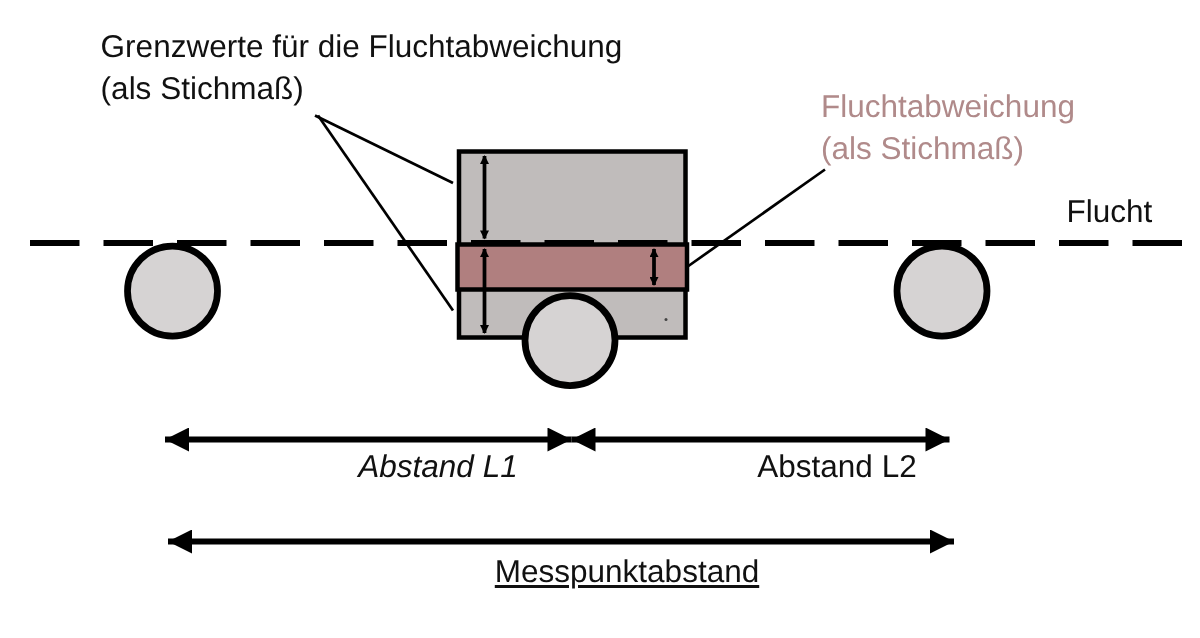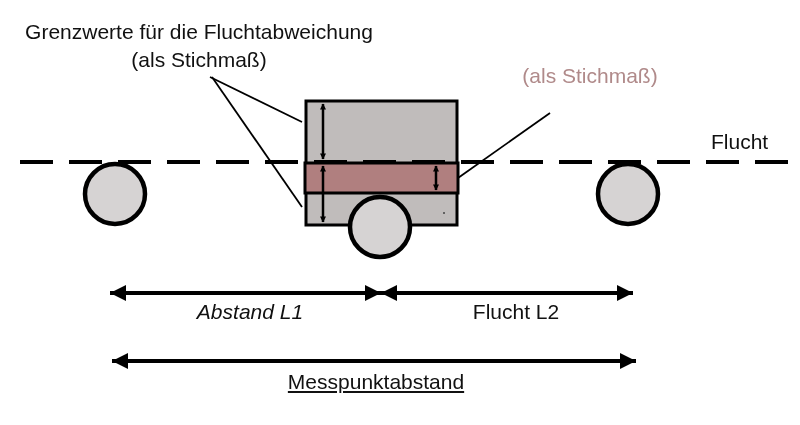--- a/index.html
+++ b/index.html
@@ -1,21 +1,21 @@
 <!DOCTYPE html>
 <html><head>
 <meta charset="utf-8">
 <style>
   html, body { margin:0; padding:0; background:#ffffff; }
   body { width:800px; height:425px; position:relative; overflow:hidden;
          font-family:"Liberation Sans", sans-serif; }
   svg { position:absolute; left:0; top:0; }
   .lbl { position:absolute; font-family:"Liberation Sans", sans-serif;
          font-size:21px; color:#111; white-space:nowrap; line-height:24px; }
-  .center { text-align:center; transform:translateX(-50%); }
+  .center { transform:translateX(-50%);margin-left:42px; }
   .pink { color:#b08a8a; }
 </style>
 </head>
 <body>
 
 <svg width="800" height="425" viewBox="0 0 800 425" xmlns="http://www.w3.org/2000/svg">
   <defs>
     <marker id="ah" viewBox="0 0 10 10" refX="9" refY="5" markerWidth="8" markerHeight="6" orient="auto-start-reverse" markerUnits="userSpaceOnUse">
       <path d="M0,0 L10,5 L0,10 z" fill="#000"></path>
     </marker>
@@ -48,20 +48,21 @@
   <line x1="381" y1="293" x2="633" y2="293" stroke="#000" stroke-width="4" marker-start="url(#ahBig)" marker-end="url(#ahBig)"></line>
   <line x1="112" y1="361" x2="636" y2="361" stroke="#000" stroke-width="4" marker-start="url(#ahBig)" marker-end="url(#ahBig)"></line>
 </svg>
 
 <div class="lbl center" style="left:199px; top:20px;">
   <div>Grenzwerte für die Fluchtabweichung</div>
   <div style="margin-top:4px;">(als Stichmaß)</div>
 </div>
 
 <div class="lbl center pink" style="left:590px; top:60px;">
+  <div>Fluchtabweichung</div>
   <div style="margin-top:4px;">(als Stichmaß)</div>
 </div>
 
 <div class="lbl" style="left:711px; top:130px;">Flucht</div>
 
 <div class="lbl center" style="left:250px; top:300px;font-style:italic;">Abstand L1</div>
-<div class="lbl center" style="left:516px; top:300px;">Flucht L2</div>
+<div class="lbl center" style="left:516px; top:300px;">Abstand L2</div>
 <div class="lbl center" style="left:376px; top:370px;text-decoration:underline;">Messpunktabstand</div>
 
 </body></html>

